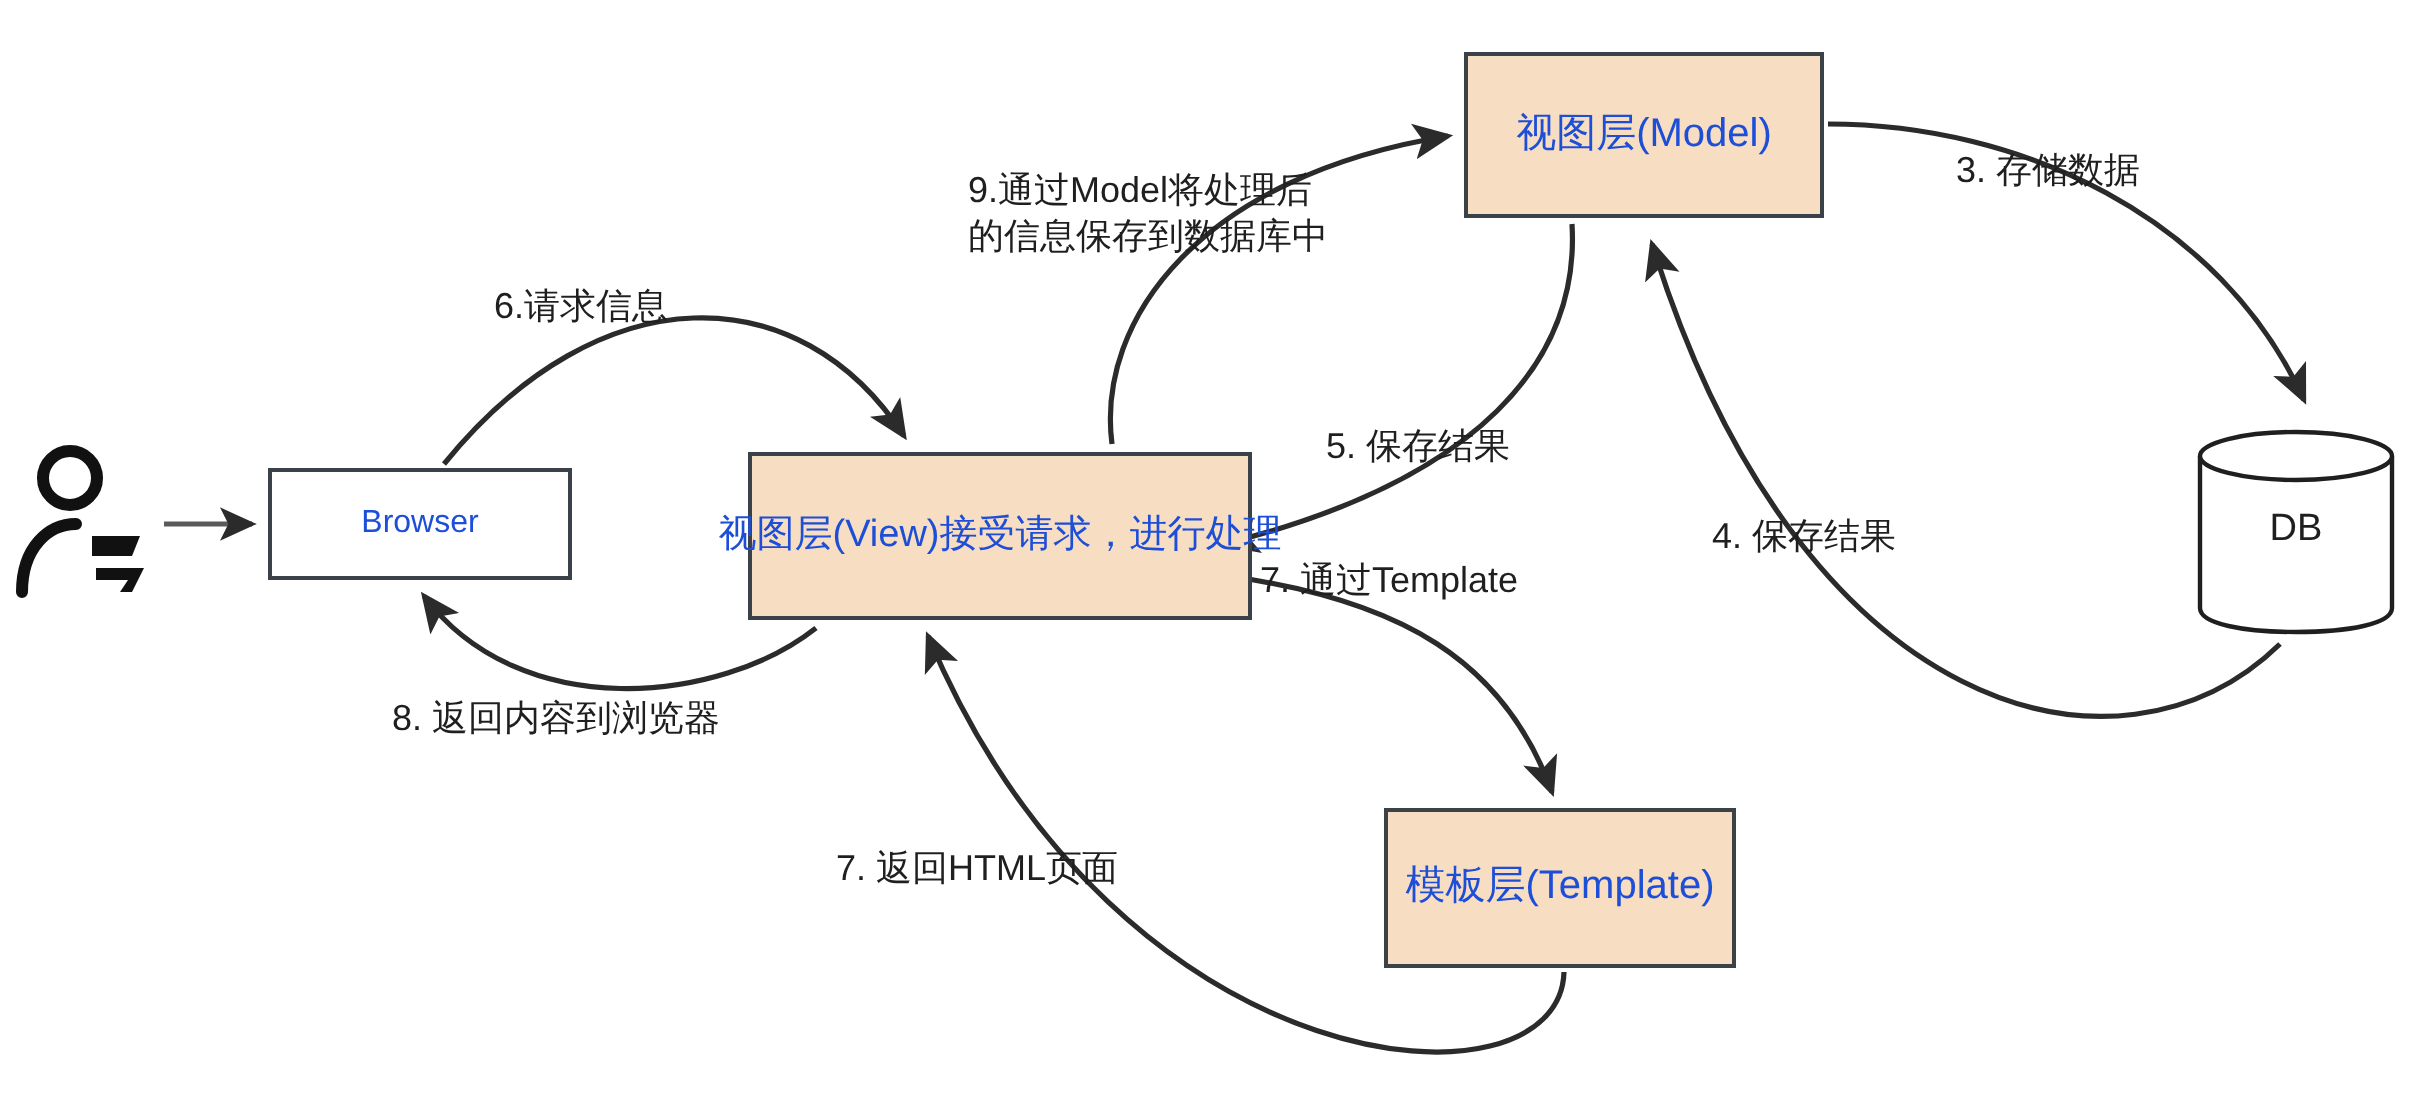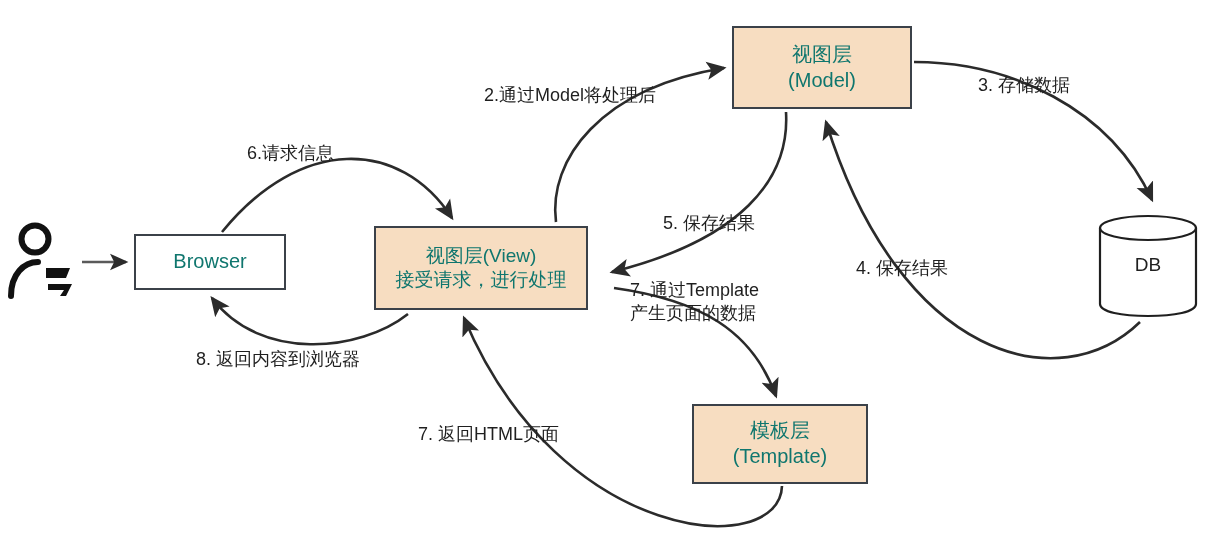--- a/index.html
+++ b/index.html
@@ -18,41 +18,41 @@
   #edges {
     position: absolute;
     left: 0; top: 0;
     width: 1210px;
     height: 555px;
   }
   .node {
     position: absolute;
     box-sizing: border-box;
     display: flex;
-    flex-direction: column;
+    flex-direction: row;
     align-items: center;
     justify-content: center;
     text-align: center;
-    color: #0f766e;
+    color: #1d4ed8;
     line-height: 1.28;
     z-index: 3;
   }
   .node-fill {
     background: #f7ddc1;
     border: 2px solid #3b4149;
   }
   .node-plain {
     background: #ffffff;
     border: 2px solid #3b4149;
   }
   .node .line1, .node .line2 { display: block; white-space: nowrap; }
 
   #node-model { left: 732px; top: 26px; width: 180px; height: 83px; font-size: 20px; }
-  #node-view  { left: 374px; top: 226px; width: 214px; height: 84px; font-size: 19px; }
-  #node-browser { left: 134px; top: 234px; width: 152px; height: 56px; font-size: 20px; }
+  #node-view  { left: 374px; top: 226px; width: 252px; height: 84px; font-size: 19px; }
+  #node-browser { left: 134px; top: 234px; width: 152px; height: 56px; font-size: 16px; }
   #node-template { left: 692px; top: 404px; width: 176px; height: 80px; font-size: 20px; }
 
   #node-db {
     position: absolute;
     left: 1098px; top: 214px;
     width: 100px; height: 104px;
     z-index: 3;
   }
   #node-db .db-label {
     position: absolute;
@@ -147,38 +147,38 @@
       <ellipse cx="50" cy="14" rx="48" ry="12" fill="#ffffff" stroke="#1f1f1f" stroke-width="2.2"></ellipse>
     </svg>
     <div class="db-label">DB</div>
   </div>
 
   <div class="edge-label" id="lbl-1">
     <span class="l">6.请求信息</span>
   </div>
 
   <div class="edge-label" id="lbl-2">
-    <span class="l">2.通过Model将处理后</span>
+    <span class="l">9.通过Model将处理后</span>
+    <span class="l">的信息保存到数据库中</span>
   </div>
 
   <div class="edge-label" id="lbl-3">
     <span class="l">3. 存储数据</span>
   </div>
 
   <div class="edge-label" id="lbl-4">
     <span class="l">4. 保存结果</span>
   </div>
 
   <div class="edge-label" id="lbl-5">
     <span class="l">5. 保存结果</span>
   </div>
 
   <div class="edge-label" id="lbl-6">
     <span class="l">7. 通过Template</span>
-    <span class="l">产生页面的数据</span>
   </div>
 
   <div class="edge-label" id="lbl-7">
     <span class="l">7. 返回HTML页面</span>
   </div>
 
   <div class="edge-label" id="lbl-8">
     <span class="l">8. 返回内容到浏览器</span>
   </div>
 

